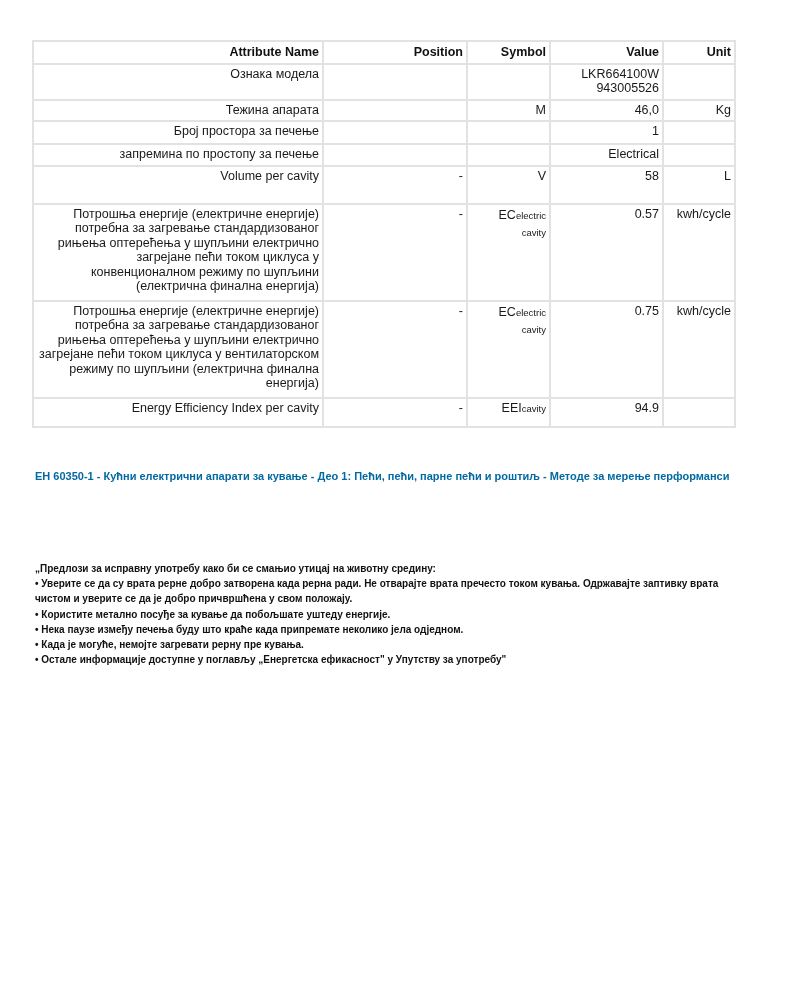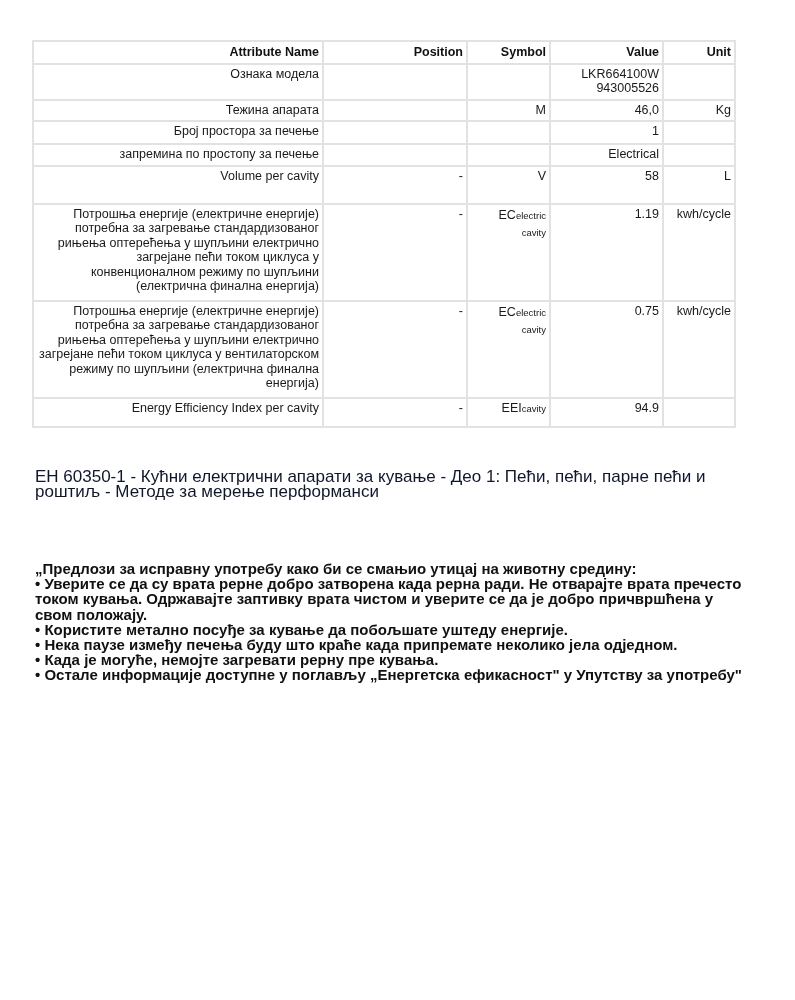--- a/index.html
+++ b/index.html
@@ -12,25 +12,25 @@
   table.spec th, table.spec td {
     border: 2px solid #e2e2e2; padding: 2px 3px 3px 3px;
     vertical-align: top; text-align: right; font-weight: normal;
   }
   table.spec th { font-weight: bold; color: #111; padding-top: 3px; padding-bottom: 3px; }
   .sub { font-size: 9.5px; }
   .sym-main { font-size: 12.5px; }
   .sym-block { line-height: 16px; }
   .std {
     position: absolute; left: 35px; top: 469px; width: 700px;
-    font-weight: normal; font-size: 17px; line-height: 15px; color: #0f172a;
+    font-weight: bold; font-size: 11px; line-height: 15px; color: #0369a1;
   }
   .tips {
     position: absolute; left: 35px; top: 561px; width: 710px;
-    font-weight: bold; font-size: 15px; line-height: 15.2px; color: #111;
+    font-weight: bold; font-size: 10px; line-height: 15.2px; color: #111;
   }
   .tips div { white-space: nowrap; }
   .tips div.wrap { white-space: normal; }
 </style>
 </head>
 <body>
 
 <table class="spec">
   <colgroup>
     <col style="width:290px">
@@ -86,21 +86,21 @@
       <td>V</td>
       <td>58</td>
       <td>L</td>
     </tr>
     <tr style="height:97px">
       <td>Потрошња енергије (електричне енергије) потребна за загревање стандардизованог рињења оптерећења у шупљини електрично загрејане пећи током циклуса у конвенционалном режиму по шупљини (електрична финална енергија)</td>
       <td>-</td>
       <td>
           <div class="sym-block"><span class="sym-main">EC</span><span class="sub">electric</span><br><span class="sub">cavity</span></div>
         </td>
-      <td>1.19</td>
+      <td>0.57</td>
       <td>kwh/cycle</td>
     </tr>
     <tr style="height:97px">
       <td>Потрошња енергије (електричне енергије) потребна за загревање стандардизованог рињења оптерећења у шупљини електрично загрејане пећи током циклуса у вентилаторском  режиму по шупљини (електрична финална енергија)</td>
       <td>-</td>
       <td>
           <div class="sym-block"><span class="sym-main">EC</span><span class="sub">electric</span><br><span class="sub">cavity</span></div>
         </td>
       <td>0.75</td>
       <td>kwh/cycle</td>

